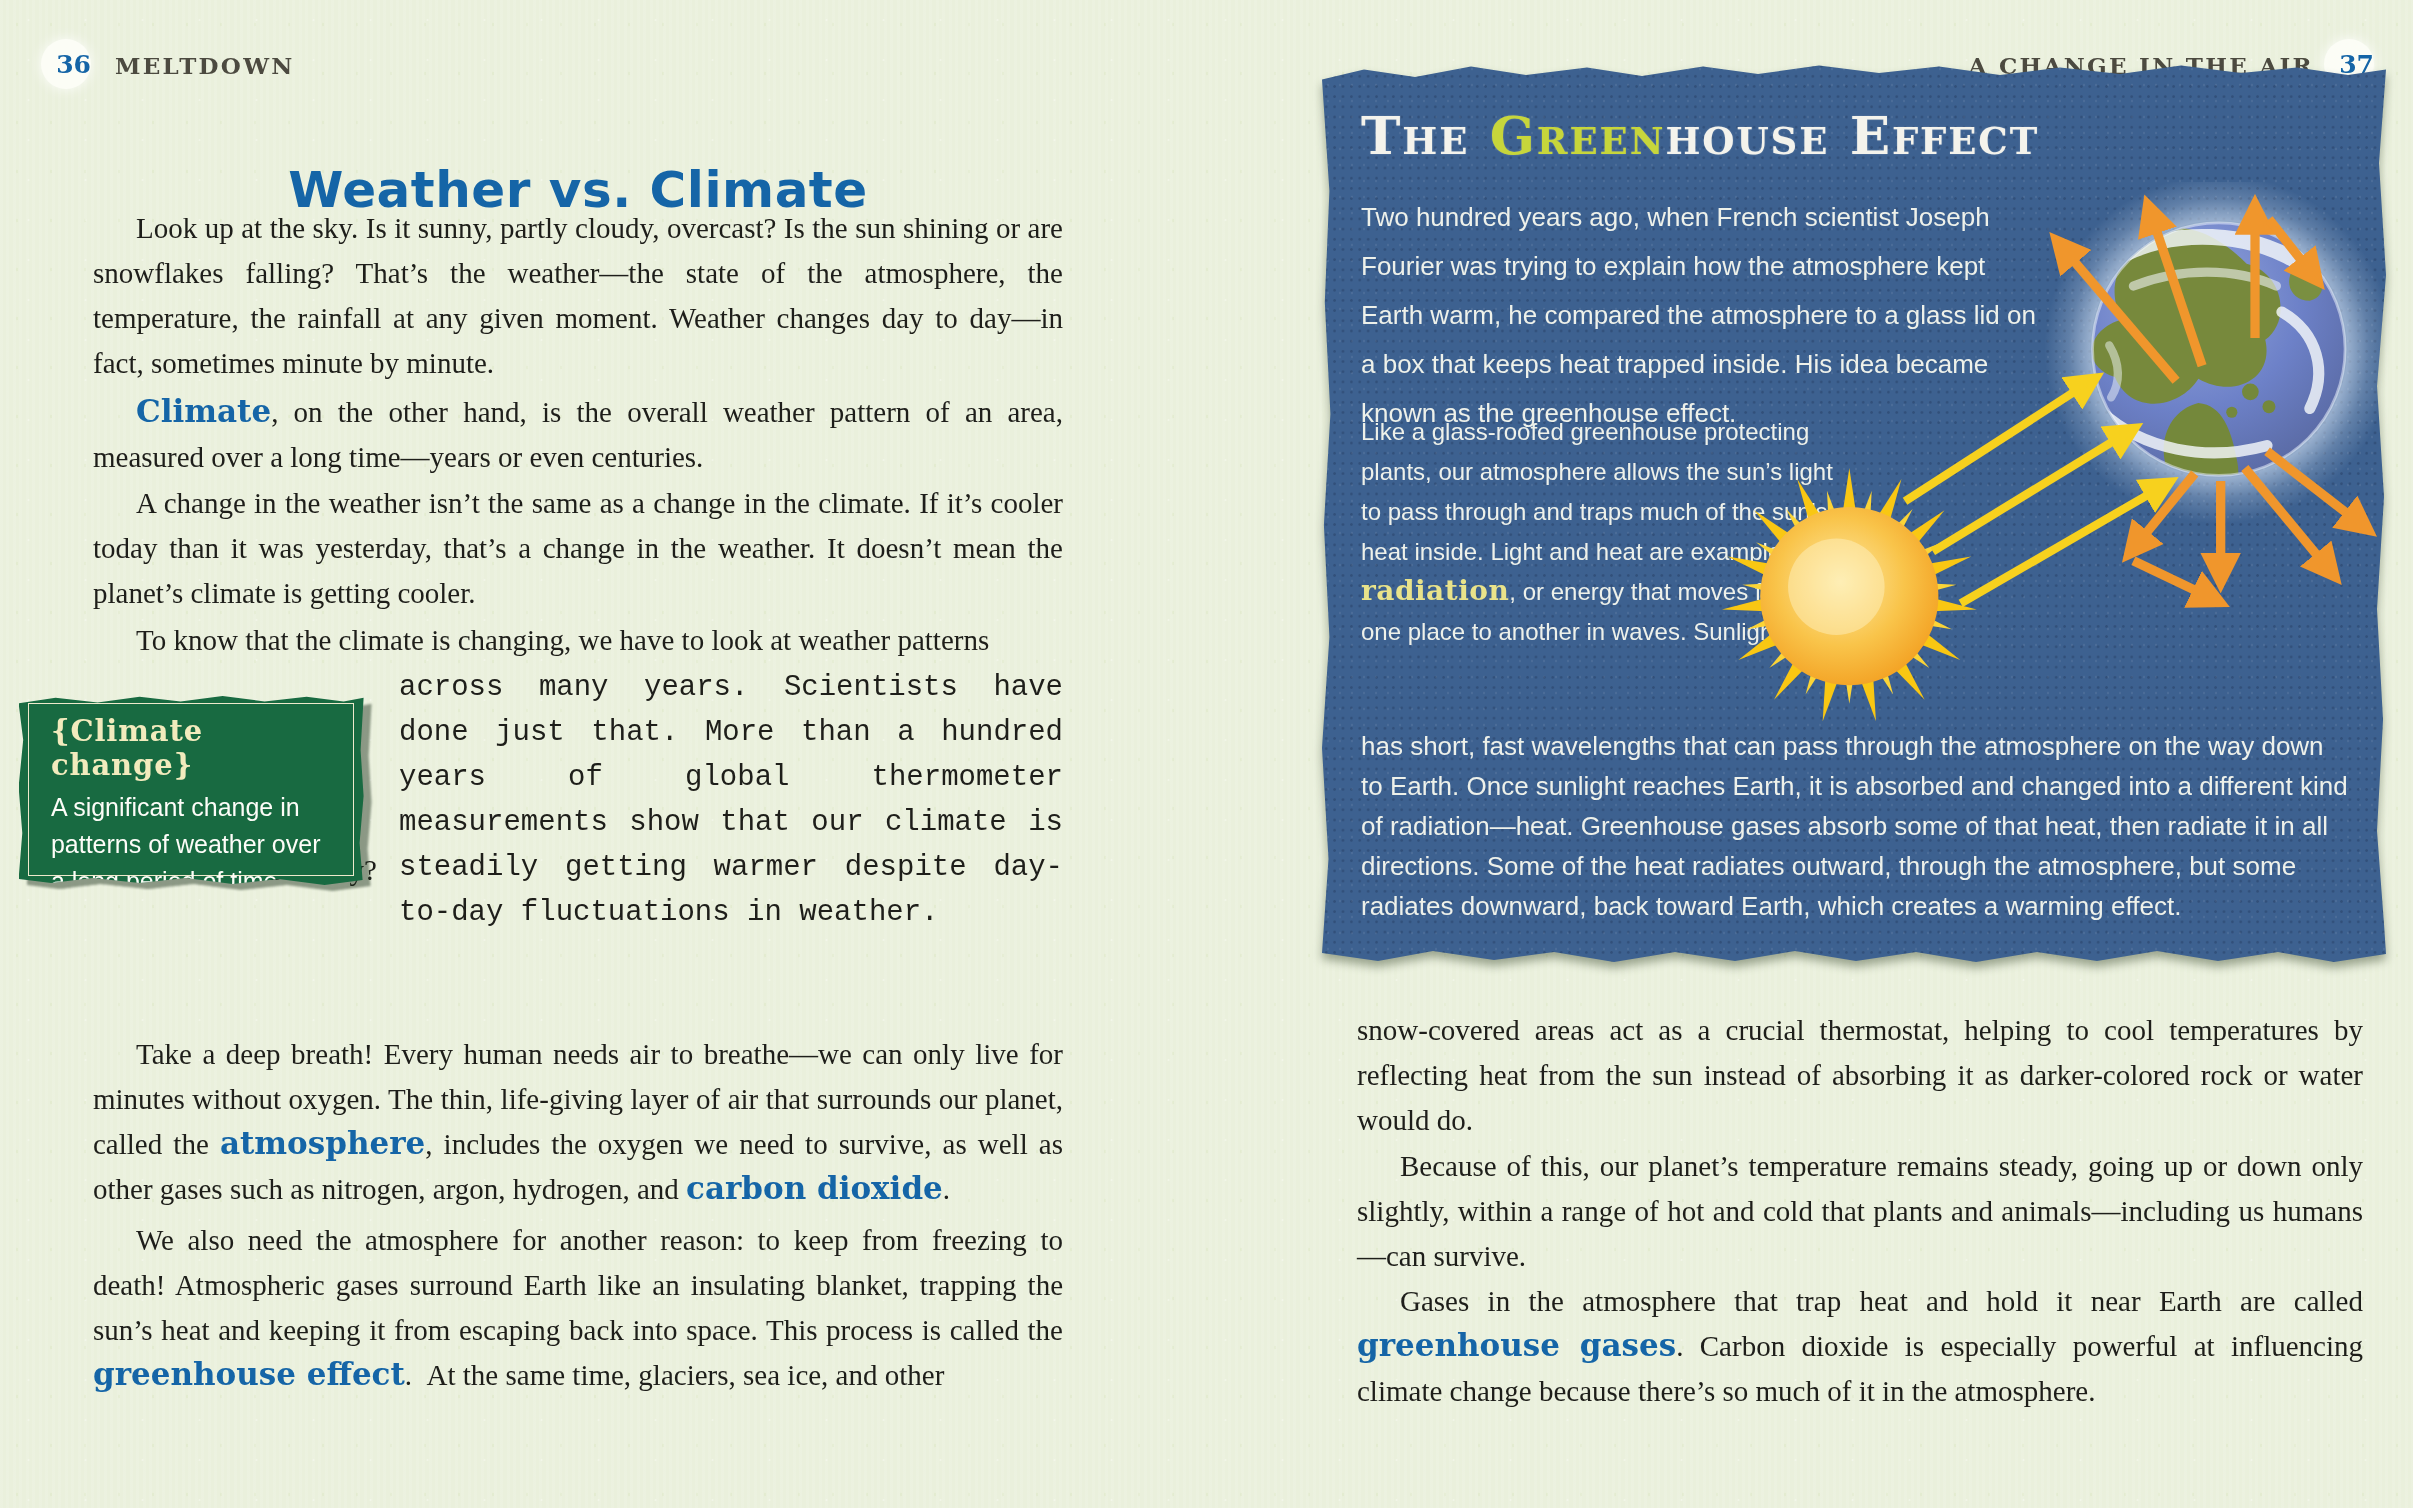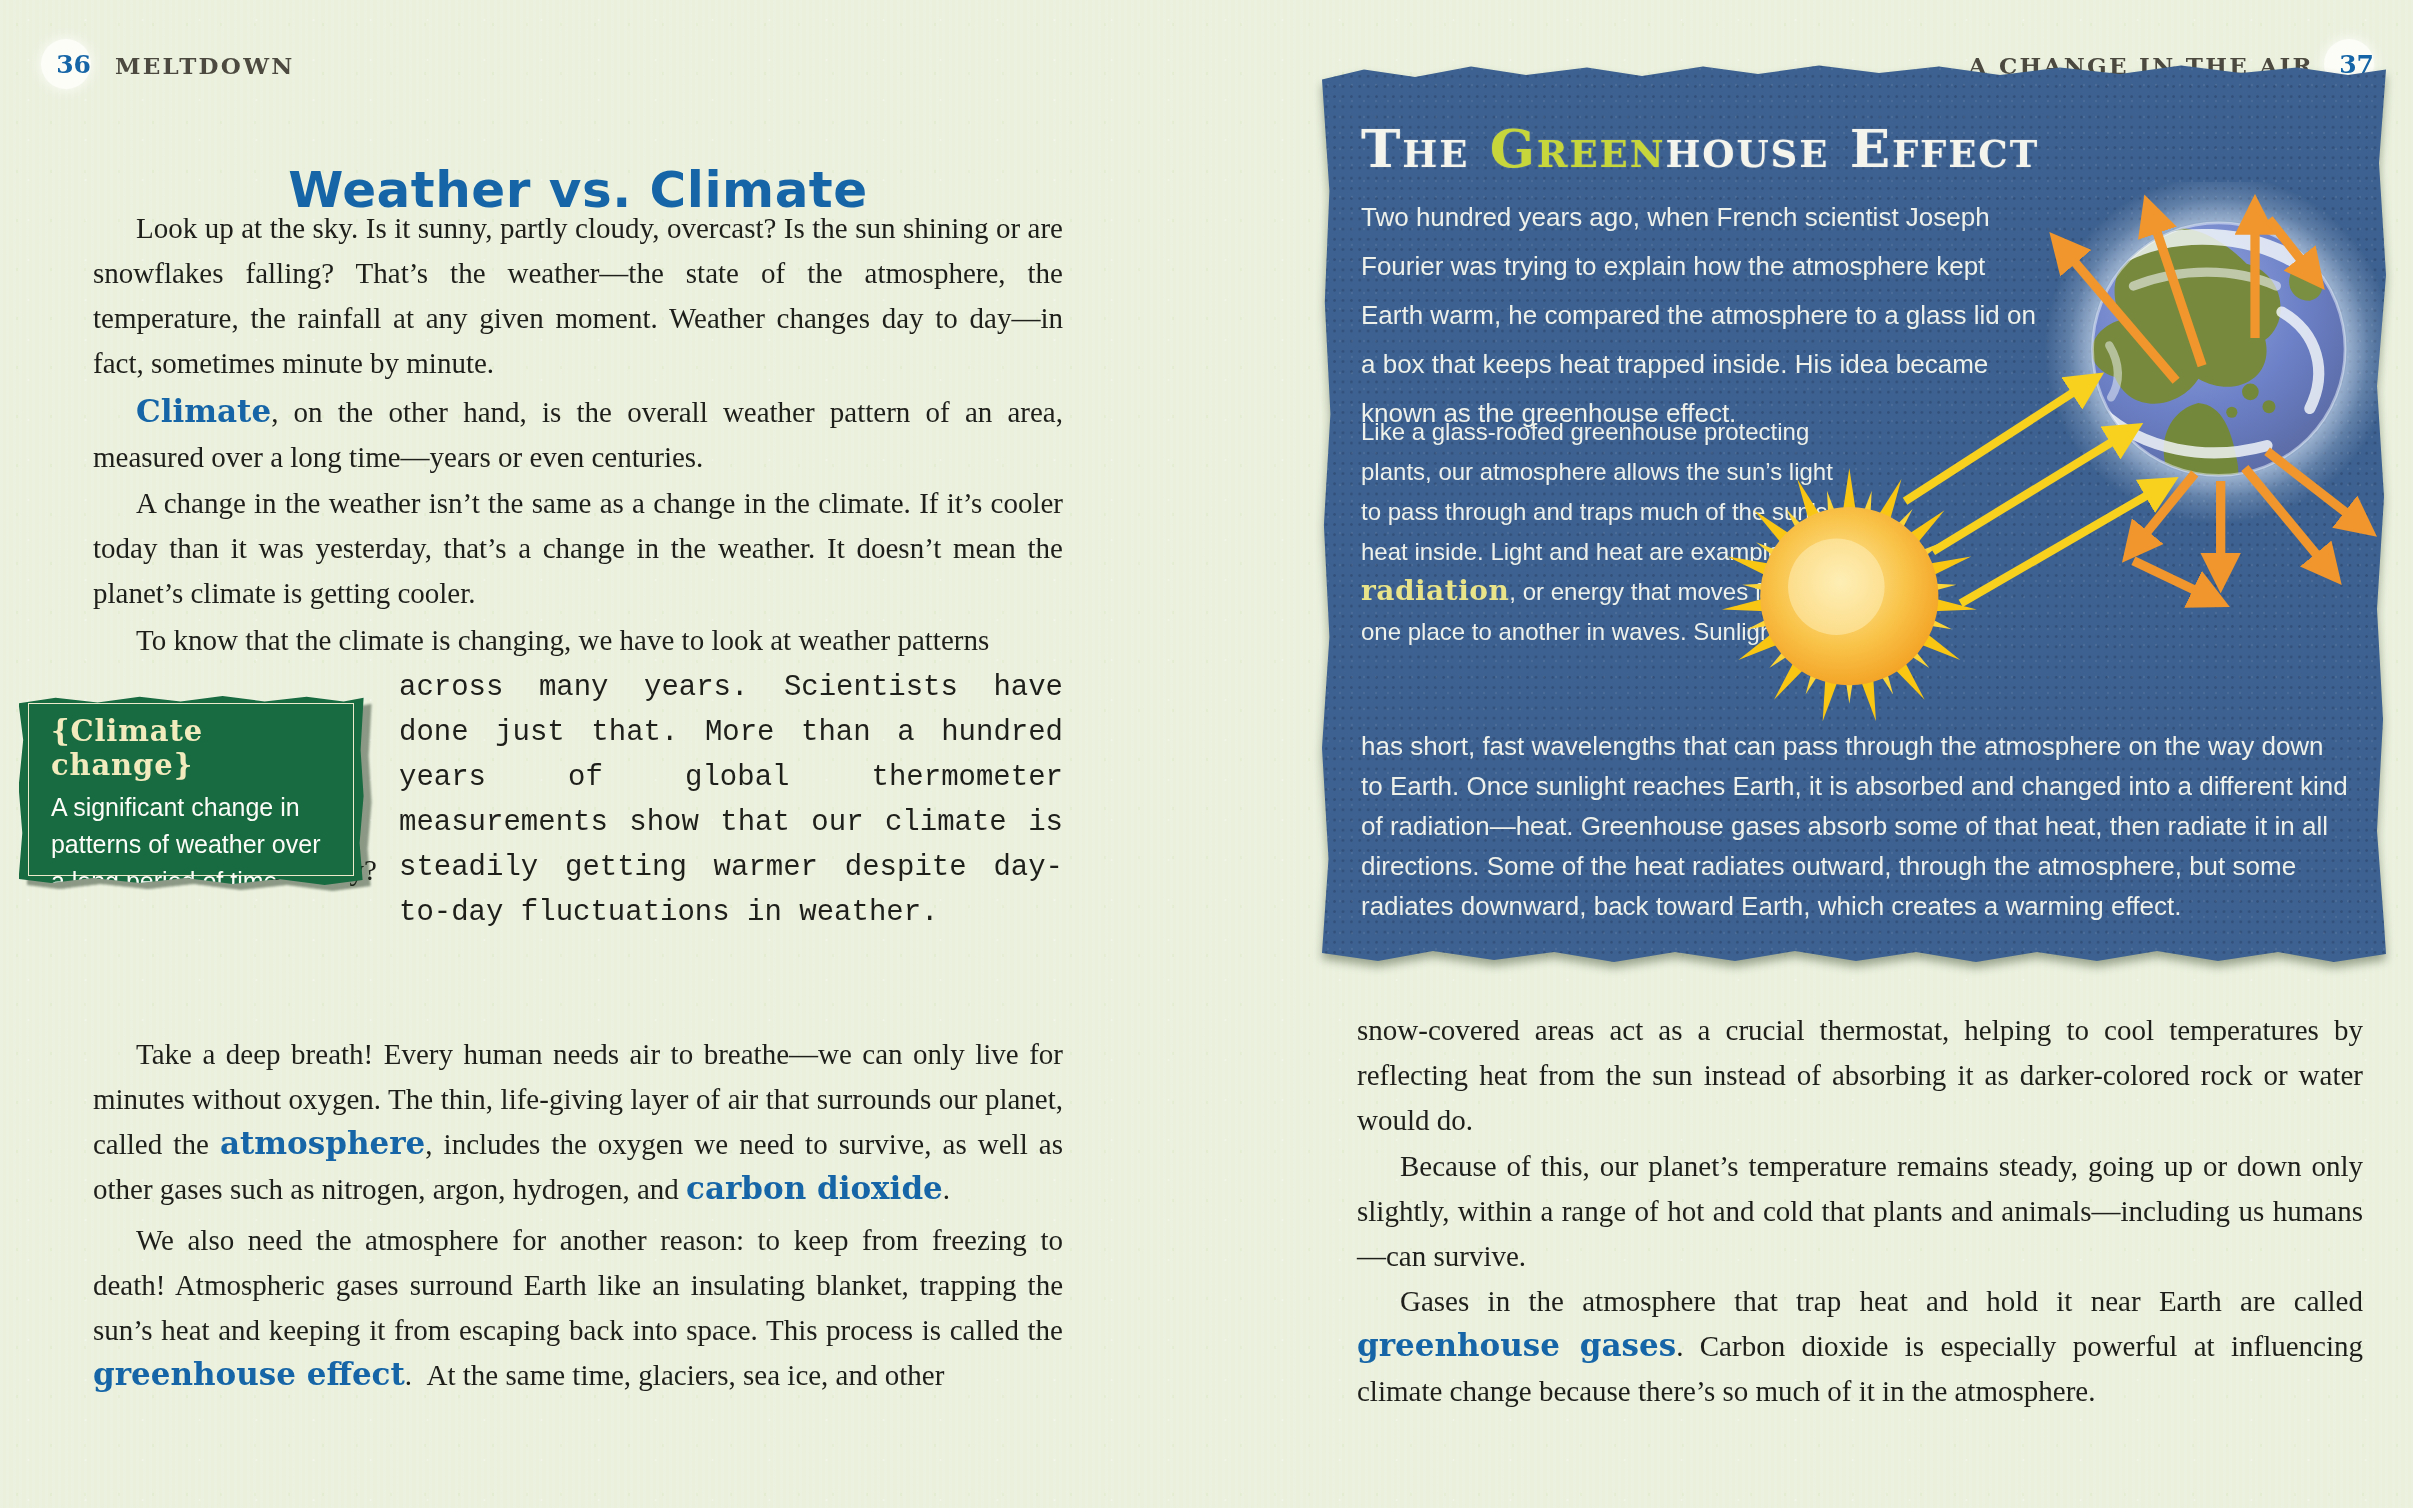--- a/index.html
+++ b/index.html
@@ -121,21 +121,21 @@
   <div class="abs body-p indent" style="left:93px;top:1218px;width:970px;"><span>We also need the atmosphere for another reason: to keep from freezing to death! Atmospheric gases surround Earth like an insulating blanket, trapping the sun’s heat and keeping it from escaping back into space. This process is called the </span><span class="kw">greenhouse effect</span><span>. At the same time, glaciers, sea ice, and other</span></div>
 
   <div class="abs runhead" style="left:1857px;top:52px;width:457px;text-align:right;">A CHANGE IN THE AIR</div>
   <div class="abs badge" style="left:2324px;top:39px;">
     <span>37</span>
   </div>
 
   <div class="abs bluebox-wrap" style="left:1322px;top:61px;">
     <div class="bluebox abs" style="left:0;top:0;">
 
-      <div class="abs box-title" style="left:39px;top:56px;"><span>The </span><span class="hl">Green</span><span>house Effect</span></div>
+      <div class="abs box-title" style="left:39px;top:43px;"><span>The </span><span class="hl">Green</span><span>house Effect</span></div>
 
       <div class="abs box-sans boxp1" style="left:39px;top:132px;width:692px;">Two hundred years ago, when French scientist Joseph Fourier was trying to explain how the atmosphere kept Earth warm, he compared the atmosphere to a glass lid on a box that keeps heat trapped inside. His idea became known as the greenhouse effect.</div>
 
       <div class="abs box-sans boxp2n" style="left:39px;top:351px;width:483px;"><span>Like a glass-roofed greenhouse protecting plants, our atmosphere allows the sun’s light to pass through and traps much of the sun’s heat inside. Light and heat are examples of </span><span class="kw-rad">radiation</span><span>, or energy that moves from one place to another in waves. Sunlight</span></div>
 
       <div class="abs box-sans boxp2w" style="left:39px;top:665px;width:988px;">has short, fast wavelengths that can pass through the atmosphere on the way down to Earth. Once sunlight reaches Earth, it is absorbed and changed into a different kind of radiation—heat. Greenhouse gases absorb some of that heat, then radiate it in all directions. Some of the heat radiates outward, through the atmosphere, but some radiates downward, back toward Earth, which creates a warming effect.</div>
 
       <svg class="abs" style="left:375px;top:121px;" width="689" height="557" viewBox="0 0 742 600" aria-hidden="true">
         <defs>
           <radialGradient id="halo" cx="50%" cy="50%" r="50%">

